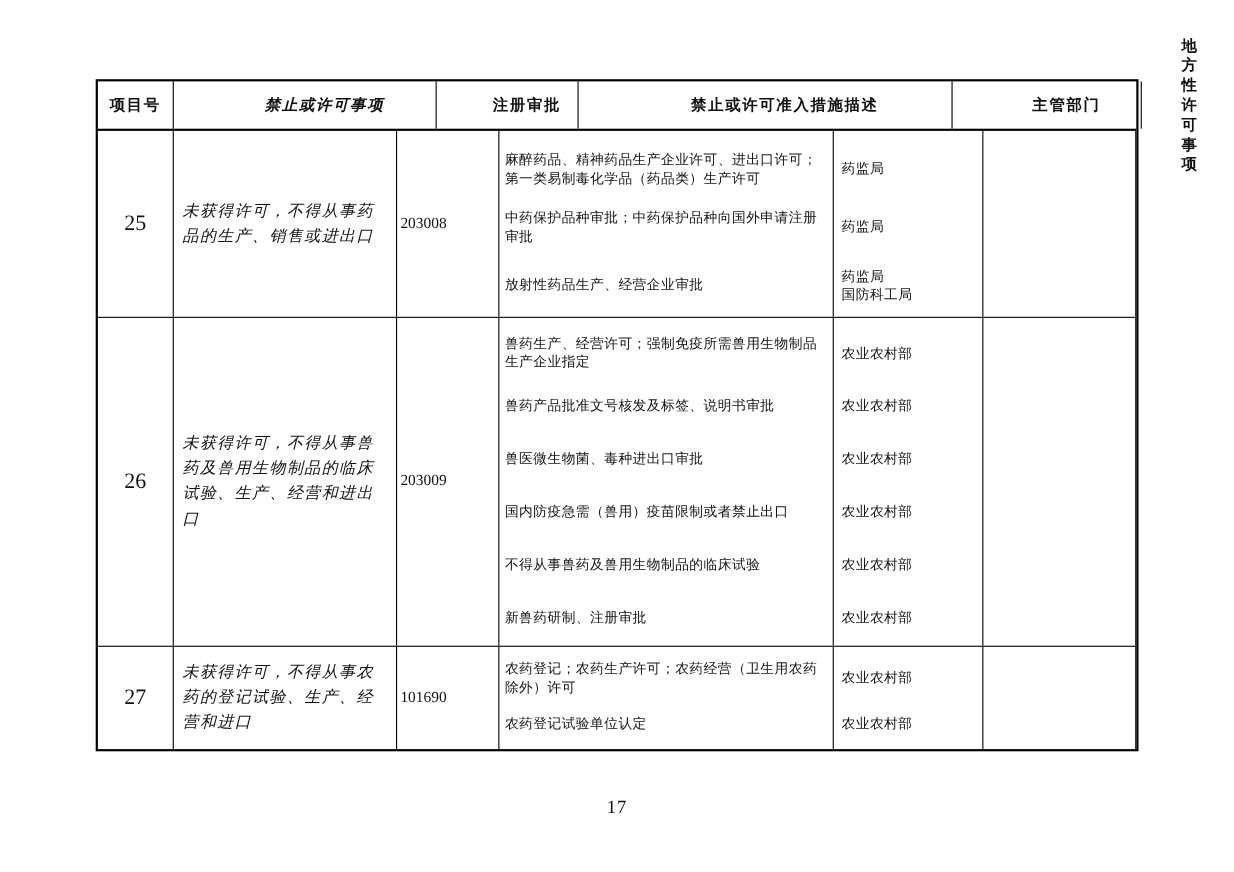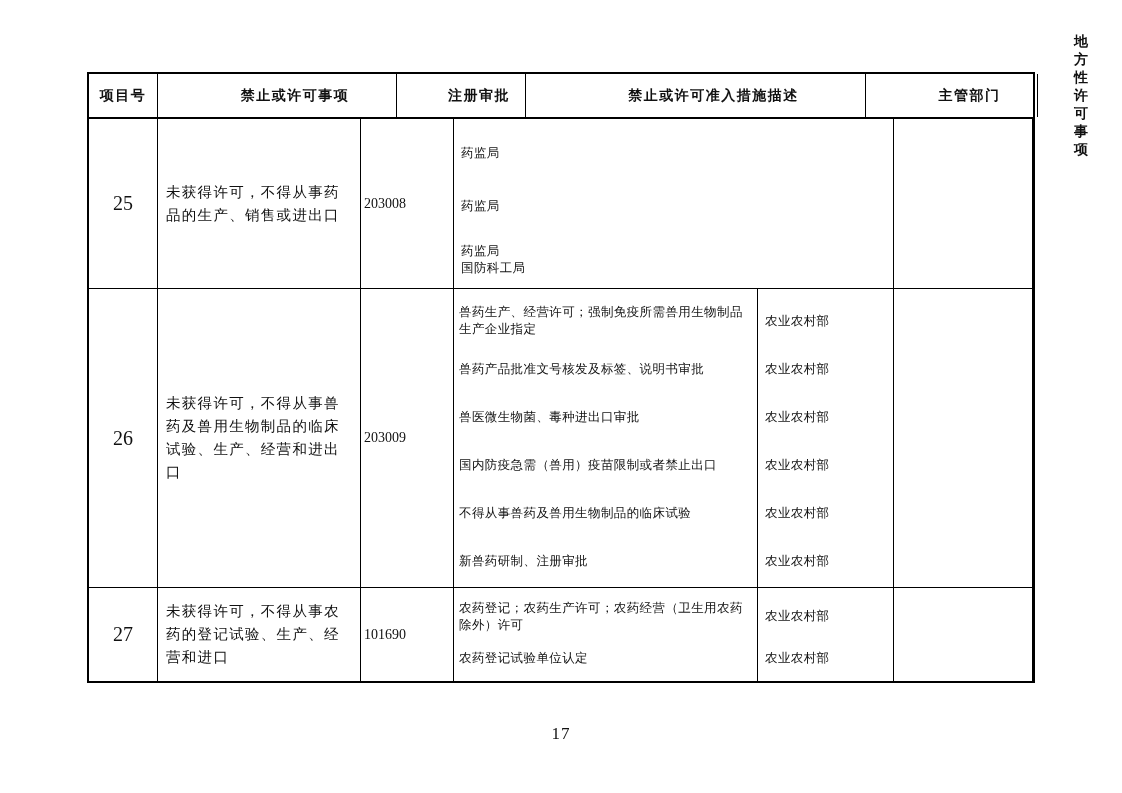--- a/index.html
+++ b/index.html
@@ -31,21 +31,21 @@
     justify-content: center;
     font-weight: bold;
     font-size: 14px;
     letter-spacing: 1.5px;
     border-right: 1.5px solid #000;
     text-align: center;
   }
   .th:last-child { border-right: none; }
 
   .w-id   { width: 69px;  flex: none; }
-  .w-item { width: 203px; flex: none; }
+  .w-item { width: 203px; flex: none; font-style: italic; }
   .w-code { width: 93px;  flex: none; }
   .w-desc { width: 304px; flex: none; }
   .w-dept { width: 136px; flex: none; }
   .w-local{ flex: 1; }
 
   .trow {
     display: flex;
     border-bottom: 1.5px solid #000;
   }
   .trow:last-child { border-bottom: none; }
@@ -122,20 +122,25 @@
     <div class="th w-local">地方性许可事项</div>
   </div>
   <div>
       <div class="trow" style="height: 170px;">
         <div class="cell c-id w-id">25</div>
         <div class="cell c-item w-item">
           <div class="">未获得许可，不得从事药品的生产、销售或进出口</div>
         </div>
         <div class="cell c-code w-code">203008</div>
         <div class="c-measures">
+          <div class="m-col m-desc-col">
+            <div class="m-slot m-desc">麻醉药品、精神药品生产企业许可、进出口许可；第一类易制毒化学品（药品类）生产许可</div>
+            <div class="m-slot m-desc">中药保护品种审批；中药保护品种向国外申请注册审批</div>
+            <div class="m-slot m-desc">放射性药品生产、经营企业审批</div>
+          </div>
           <div class="m-col m-dept-col">
             <div class="m-slot m-dept">药监局</div>
             <div class="m-slot m-dept">药监局</div>
             <div class="m-slot m-dept">药监局
 国防科工局</div>
           </div>
         </div>
         <div class="cell c-local w-local"></div>
       </div>
       <div class="trow" style="height: 299px;">

